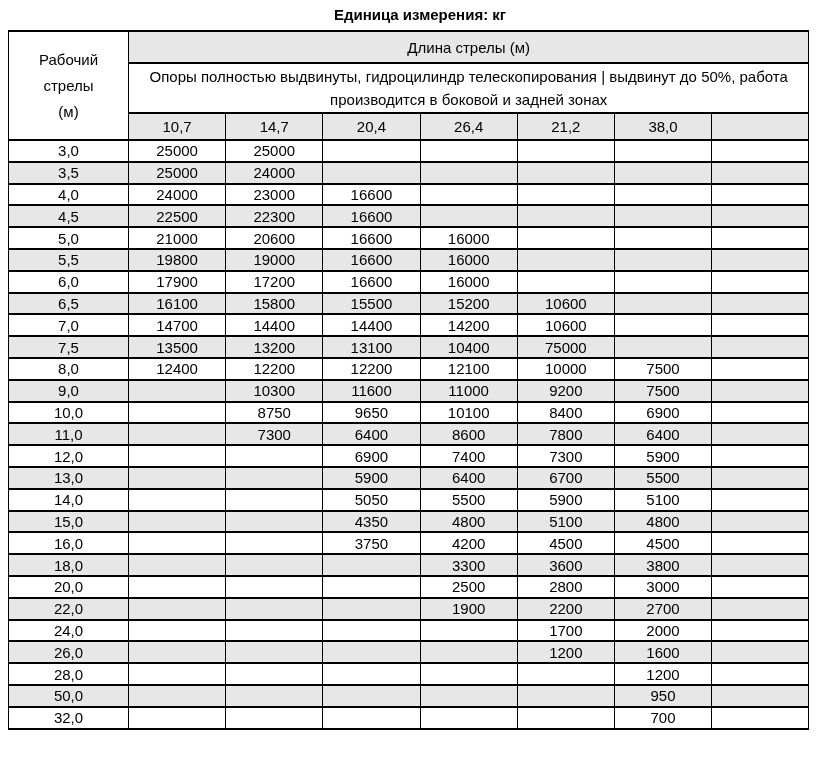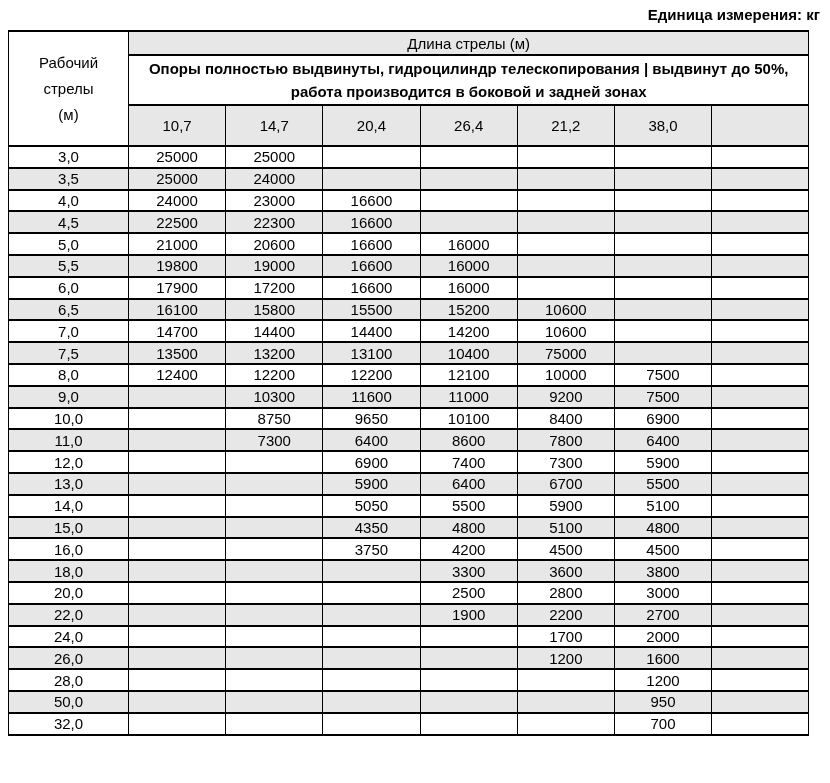--- a/index.html
+++ b/index.html
@@ -6,21 +6,21 @@
   html, body { margin: 0; padding: 0; }
   body {
     width: 830px; height: 783px;
     background: #ffffff;
     font-family: "Liberation Sans", sans-serif;
     color: #000000;
   }
   .page { position: relative; width: 830px; height: 783px; }
   .unit-label {
     position: absolute; top: 6px; left: 20px; width: 800px;
-    text-align: right; font-weight: bold; font-size: 15px;
+    text-align: center; font-weight: bold; font-size: 15px;
   }
   table.load-chart {
     position: absolute; top: 30px; left: 8px;
     width: 800px;
     border-collapse: collapse;
     table-layout: fixed;
   }
   th, td {
     border: 1.5px solid #000000;
     border-top-width: 2px;
@@ -28,28 +28,27 @@
     font-size: 15px;
     font-weight: normal;
     text-align: center;
     vertical-align: middle;
     padding: 0;
     overflow: hidden;
     white-space: nowrap;
   }
   .shaded { background: #e7e7e7; }
   th.corner { background: #ffffff; line-height: 26px; }
-  th.boom-header { height: 24px; }
+  th.boom-header { height: 32px; }
   th.condition {
     height: 49px; background: #ffffff;
     padding: 1px 14px; line-height: 23px;
     white-space: normal;
-    font-weight: bold;
-  }
-  th.colhead { height: 41px; }
+  }
+  th.colhead { height: 27px; }
   tbody td { height: 21.8px; }
   tbody tr:nth-child(even) td { background: #e7e7e7; }
 </style>
 </head>
 <body>
 
 <div class="page">
 
   <div class="unit-label">Единица измерения: кг</div>
 

